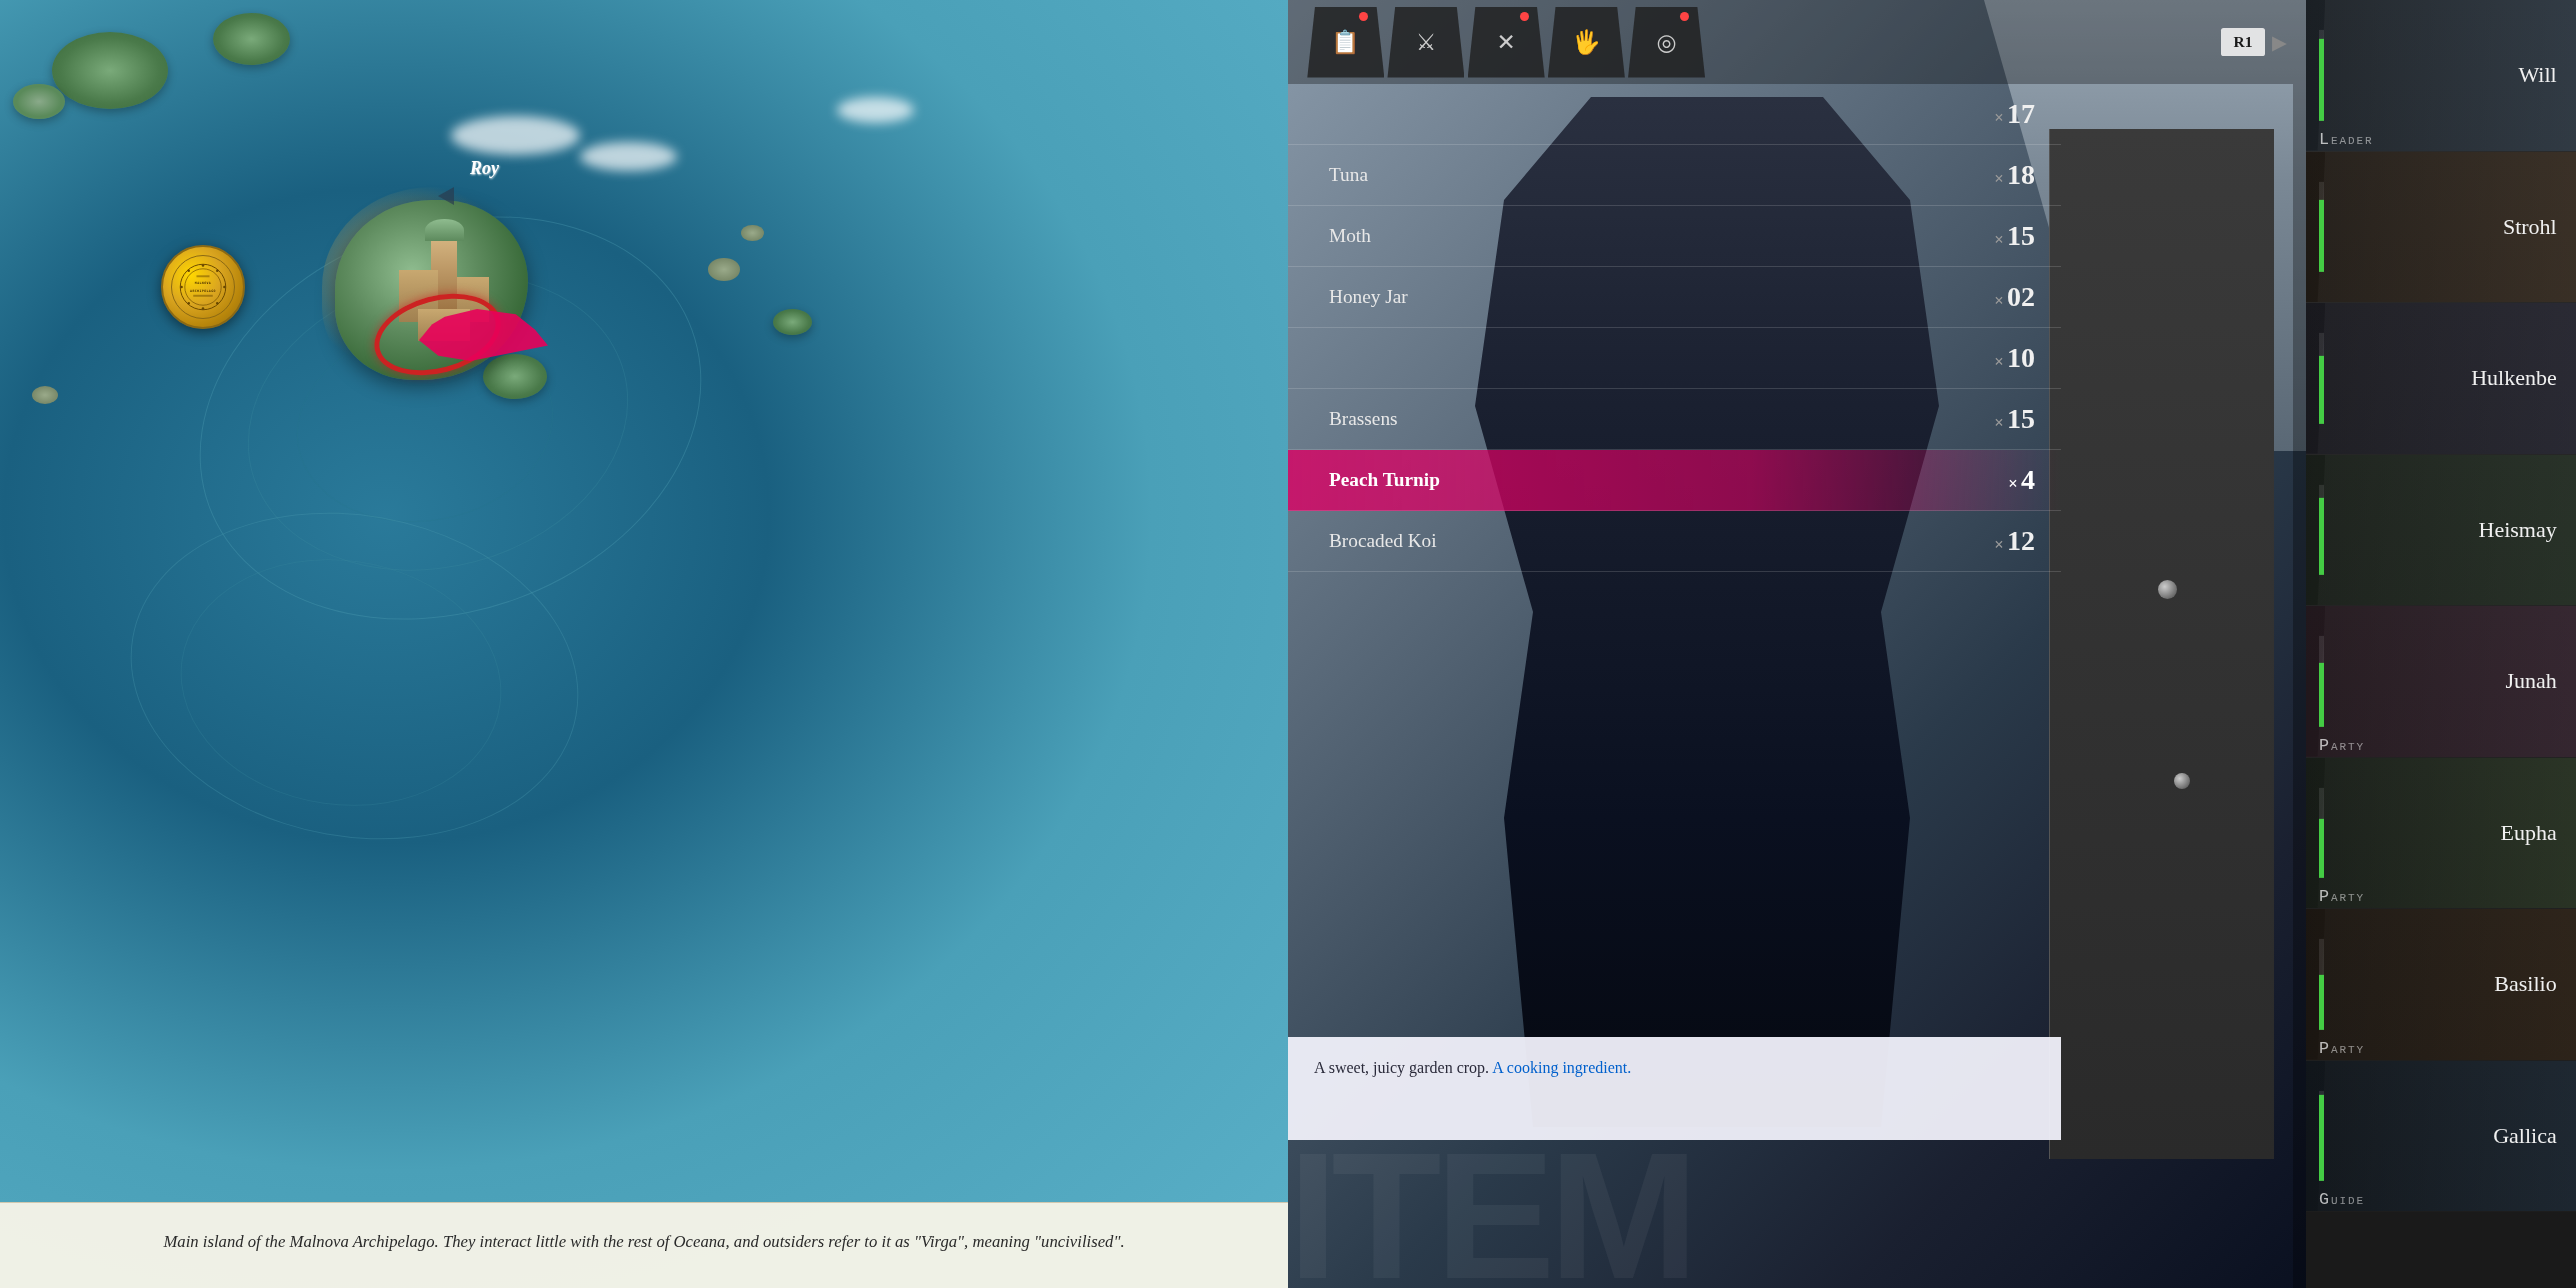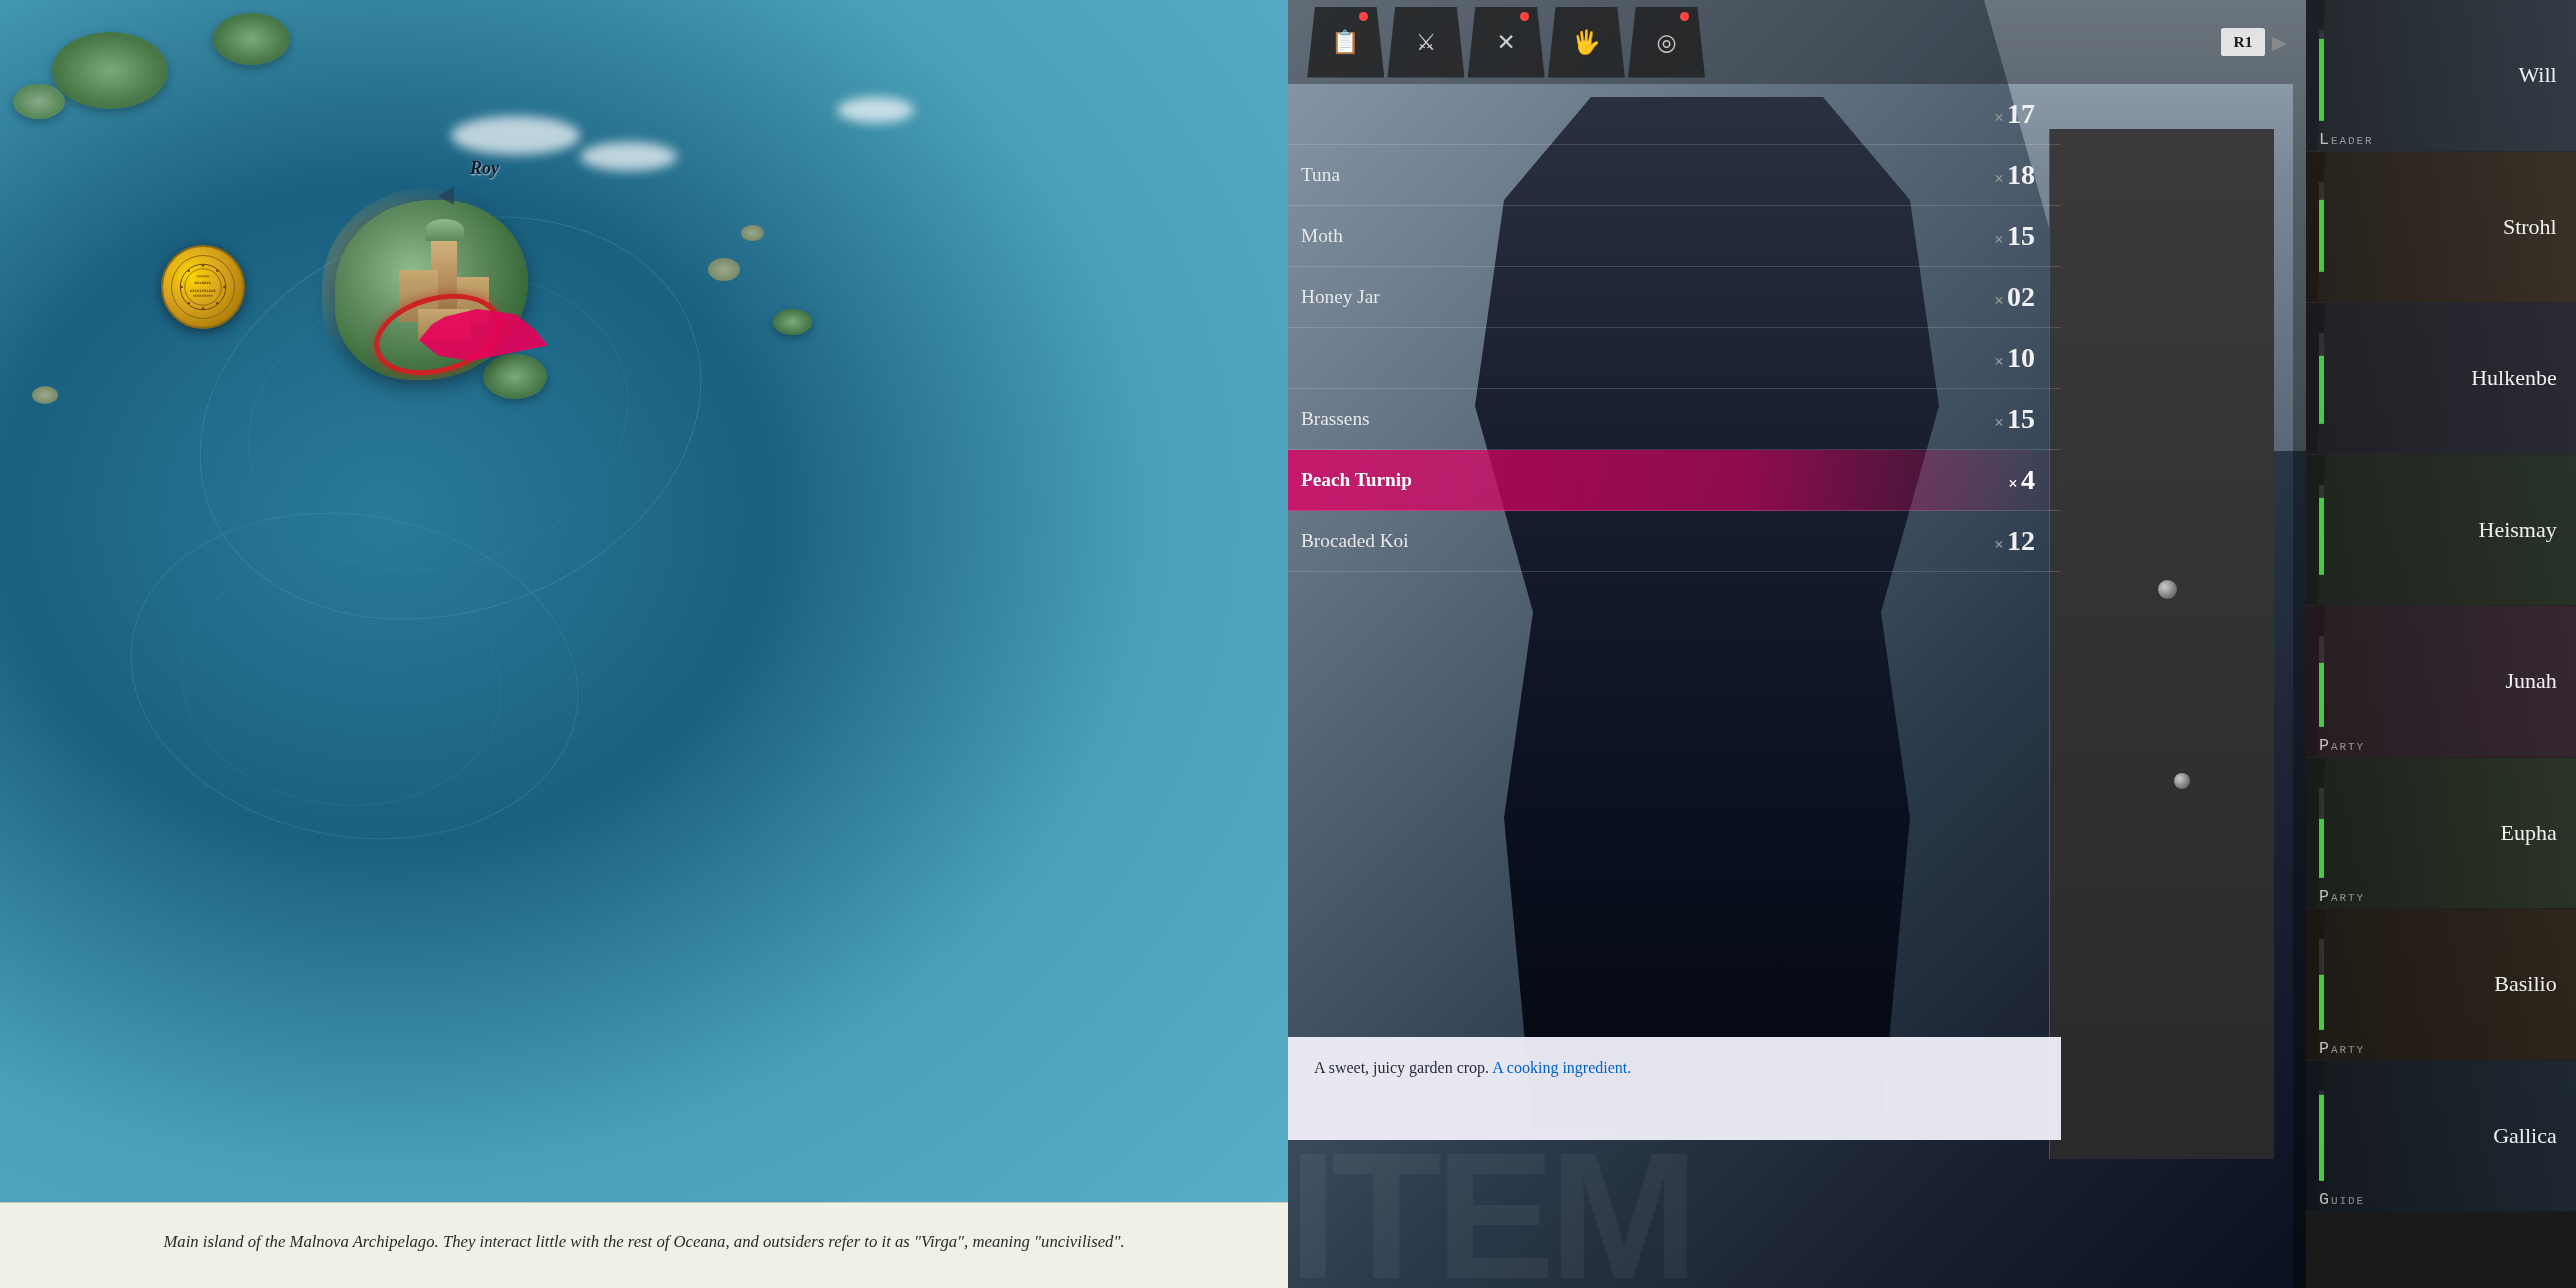--- a/index.html
+++ b/index.html
@@ -180,21 +180,21 @@
     }
     .cloud-1 { width: 129px; height: 39px; top: 116px; left: 451px; }
     .cloud-2 { width: 97px; height: 29px; top: 142px; left: 580px; }
     .cloud-3 { width: 77px; height: 26px; top: 97px; left: 837px; }
 
     
     .location-label {
       position: absolute;
       top: 158px;
       left: 470px;
-      color: #0f172a;
+      color: #ffffff;
       font-size: 18px;
       font-weight: bold;
       font-style: italic;
       text-shadow: 0.6px 0.6px 1.9px rgba(255,255,255,0.8);
       white-space: nowrap;
     }
 
     
     .location-arrow {
       position: absolute;
@@ -358,20 +358,21 @@
 
     .inventory-row.selected {
       background: linear-gradient(90deg, rgba(220,0,100,0.8) 0%, rgba(220,0,100,0.6) 60%, transparent 100%);
     }
 
     .inventory-row-name {
       flex: 1;
       font-size: 19.3px;
       color: #e8e8e8;
       font-family: 'Georgia', serif;
+      margin-left: 28px;
     }
 
     .inventory-row-count {
       font-size: 23px;
       color: #f0f0f0;
       font-weight: bold;
       min-width: 77px;
       text-align: right;
     }
 

